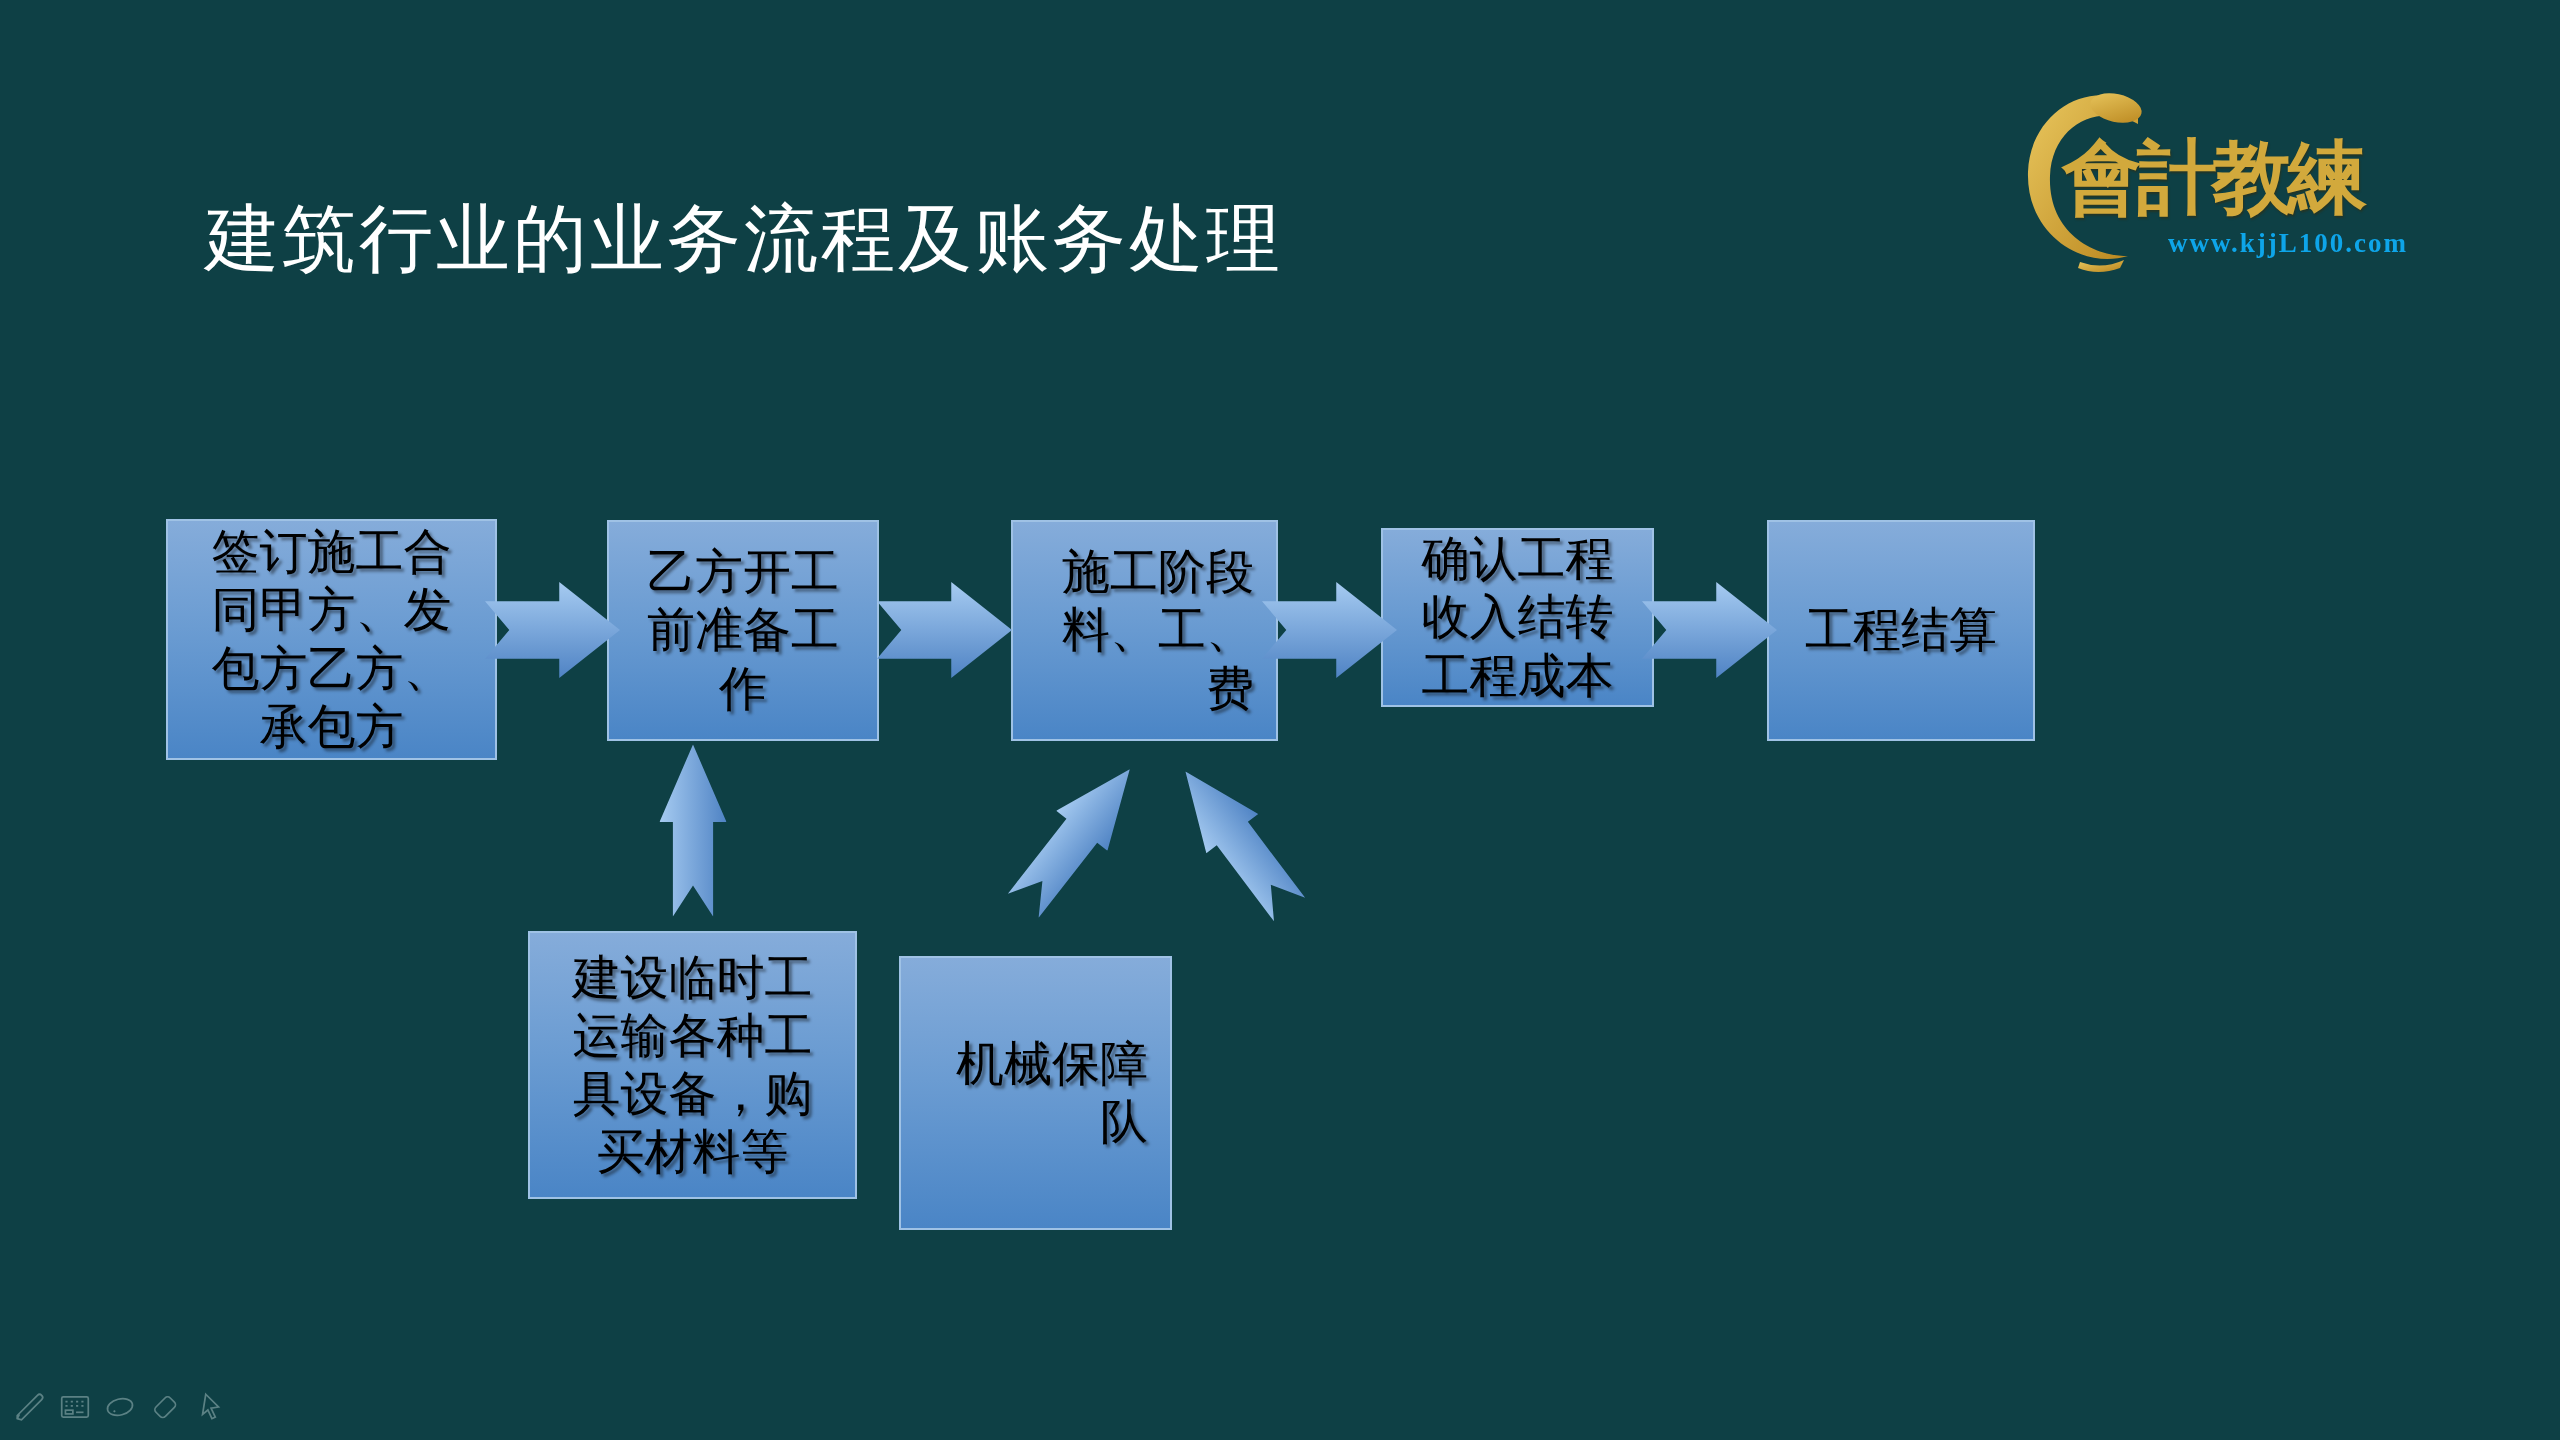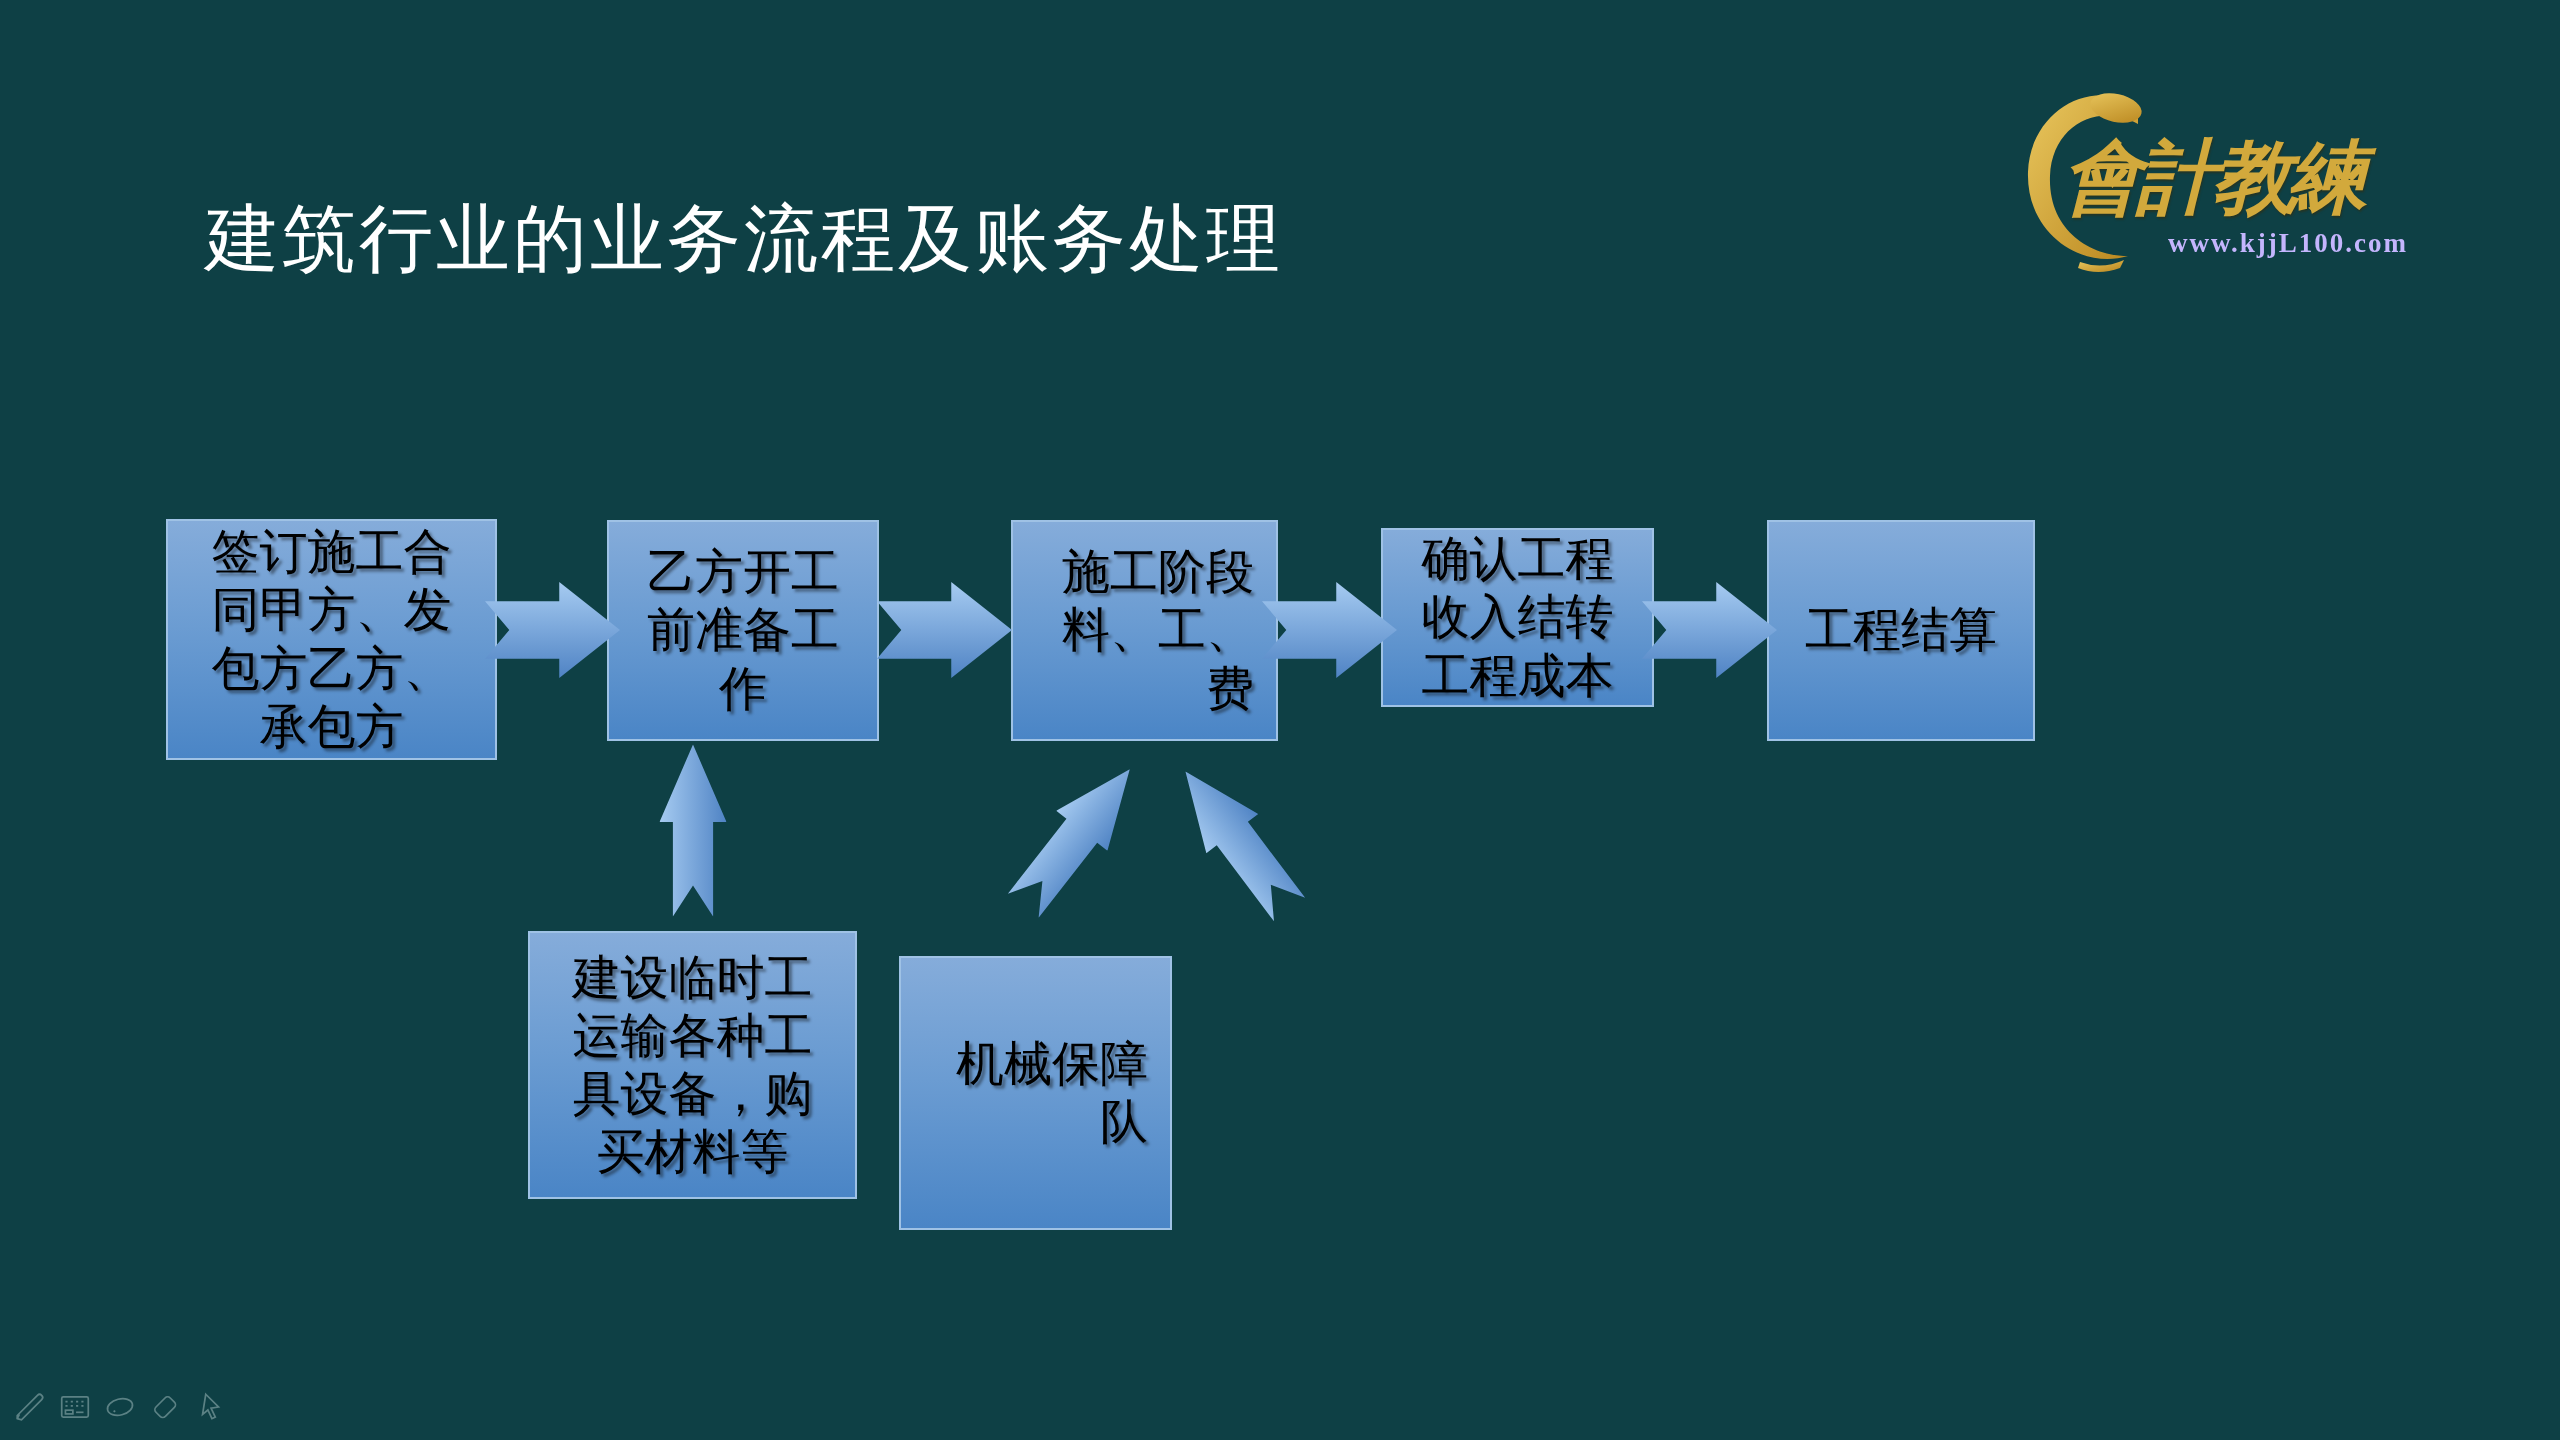--- a/index.html
+++ b/index.html
@@ -16,31 +16,31 @@
     font-size:74px;line-height:86px;color:#FFFFFF;
     letter-spacing:3px;font-weight:400;
     white-space:nowrap;
   }
   
   .logo{position:absolute;left:2020px;top:72px;width:450px;height:210px;}
   .logo-swoosh{position:absolute;left:0;top:12px;}
   .logo-text{
     position:absolute;left:42px;top:66px;
     font-family:"Liberation Serif", serif;
-    font-style:italic;font-weight:bold;
+    font-weight:bold;
     font-size:80px;line-height:1;
     color:#D2A93C;letter-spacing:-5px;
     text-shadow:1px 2px 2px rgba(60,40,0,.45);
     white-space:nowrap;
   }
   .logo-url{
     position:absolute;left:148px;top:156px;
     font-family:"Liberation Serif", serif;
     font-weight:bold;font-size:27px;letter-spacing:2px;
-    color:#c4b5fd;white-space:nowrap;
+    color:#0ea5e9;white-space:nowrap;
   }
   
   .fbox{
     position:absolute;box-sizing:border-box;
     background:linear-gradient(180deg,#85ACDA 0%,#6B9CD2 45%,#4A85C6 100%);
     border:2px solid #9FC2E5;
     color:#000;
     font-size:48px;line-height:1.21;
     display:flex;align-items:center;justify-content:center;
     text-align:center;

